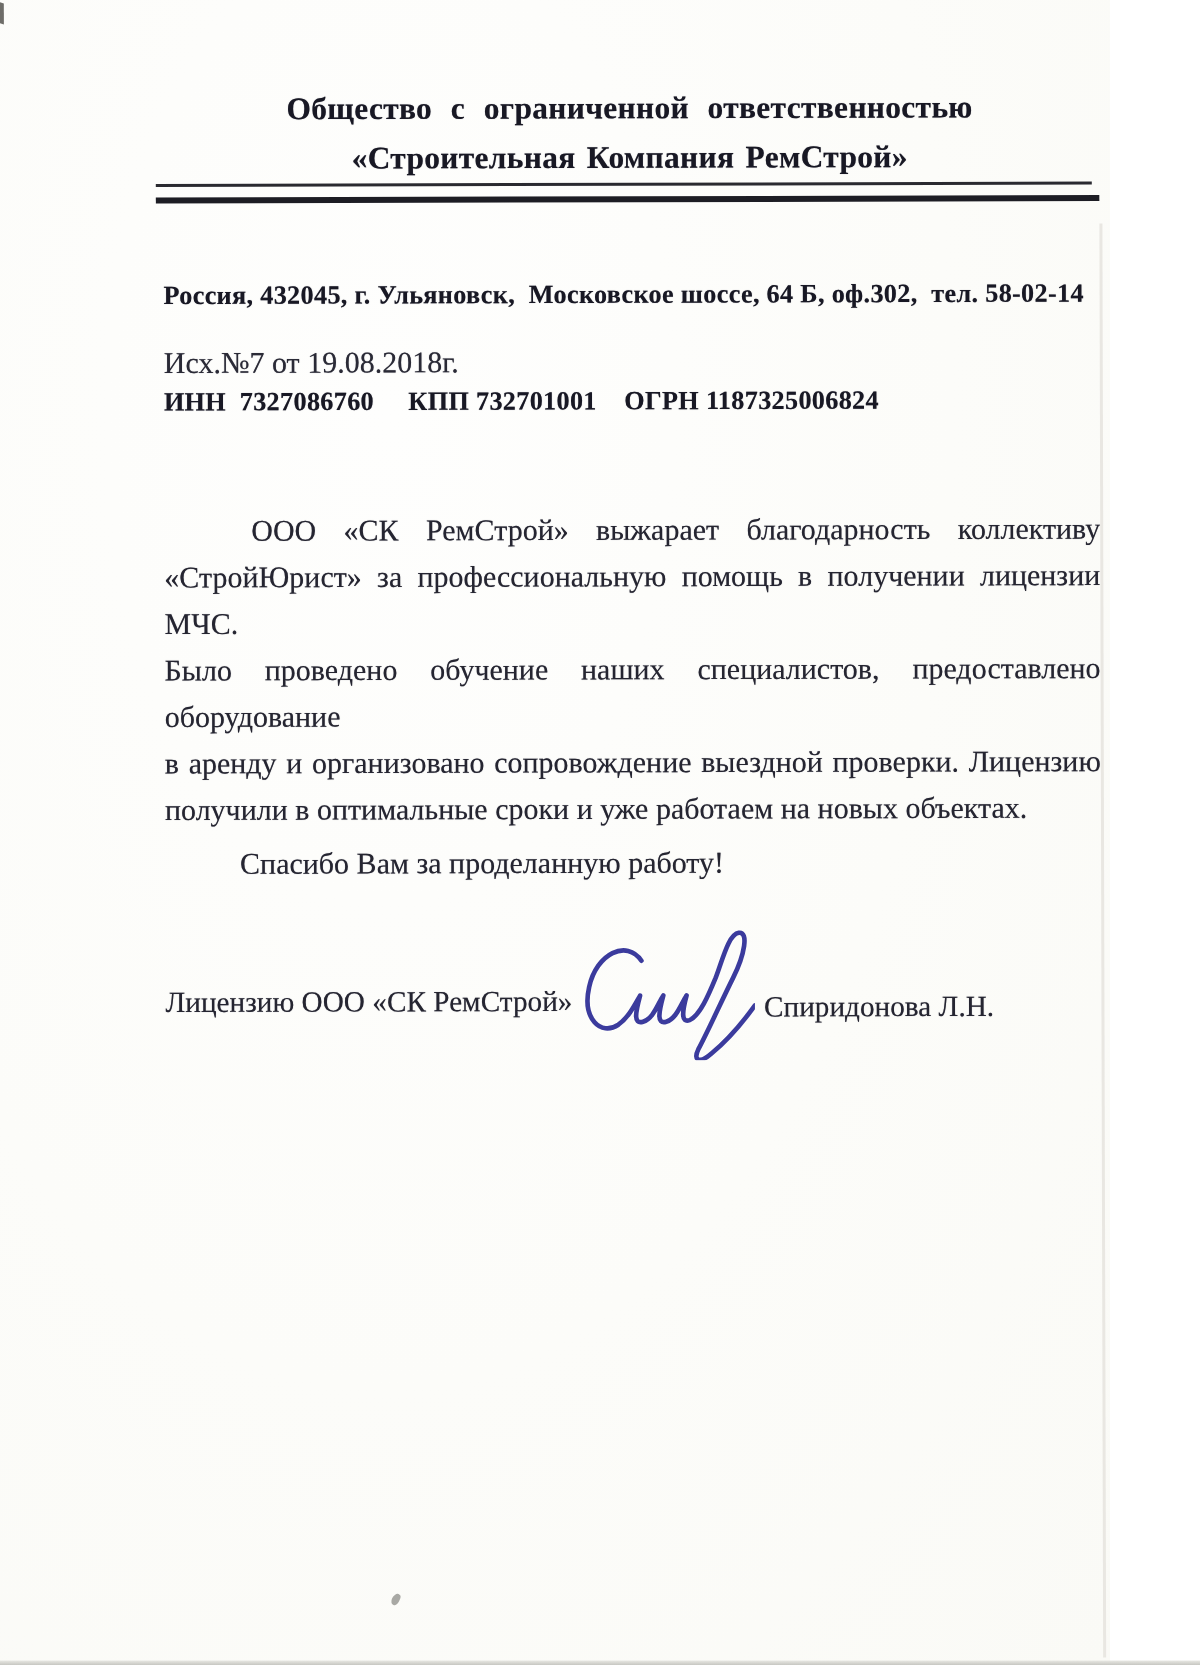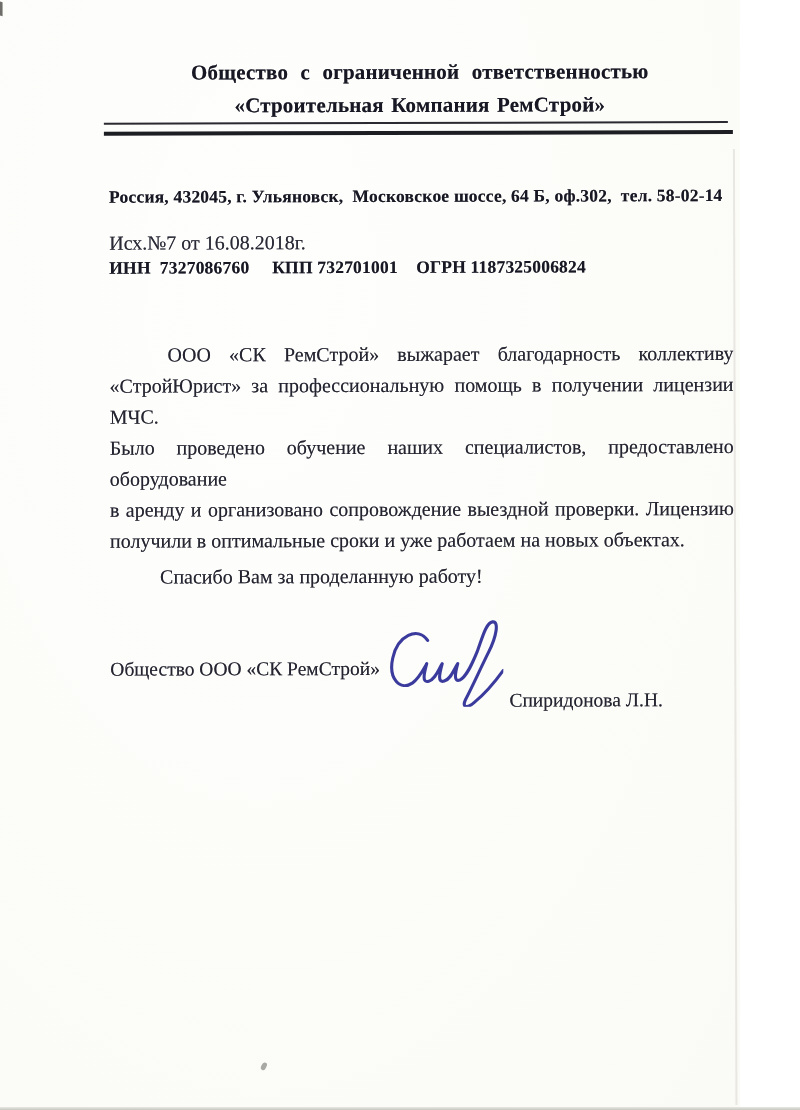--- a/index.html
+++ b/index.html
@@ -110,21 +110,20 @@
     top: 612px;
     width: 126px;
     height: 95px;
   }
   .sig-name {
     position: absolute;
     left: 509px;
     top: 662px;
     font-size: 19.5px;
     color: #252531;
-    margin-top: 28px;
   }
   
   .corner-mark {
     position: absolute;
     left: 0; top: 0;
     width: 4px; height: 14px;
     background: #55534f;
     transform: skewY(18deg);
     transform-origin: top left;
     opacity: 0.85;
@@ -163,32 +162,32 @@
     </div>
 
     <div class="rule-thin"></div>
     <div class="rule-thick"></div>
 
     <div class="address-block txt">
       <div>Россия, 432045, г. Ульяновск,  Московское шоссе, 64 Б, оф.302,  тел. 58-02-14</div>
       <div>ИНН  7327086760     КПП 732701001    ОГРН 1187325006824</div>
     </div>
 
-    <div class="ref-line txt">Исх.№7 от 16.08.2018г.</div>
+    <div class="ref-line txt">Исх.№7 от 19.08.2018г.</div>
 
     <div class="body-block txt">
       <div class="line-justify line-indent">ООО «СК РемСтрой» выжарает благодарность коллективу</div>
       <div class="line-justify">«СтройЮрист» за профессиональную помощь в получении лицензии МЧС.</div>
       <div class="line-justify">Было проведено обучение наших специалистов, предоставлено оборудование</div>
       <div class="line-justify">в аренду и организовано сопровождение выездной проверки. Лицензию</div>
       <div class="line-left">получили в оптимальные сроки и уже работаем на новых объектах.</div>
       <div class="closing-line">Спасибо Вам за проделанную работу!</div>
     </div>
 
-    <div class="sig-title txt">Общество ООО «СК РемСтрой»</div>
+    <div class="sig-title txt">Лицензию ООО «СК РемСтрой»</div>
 
     <svg class="sig-scrawl" viewBox="0 0 130 95" xmlns="http://www.w3.org/2000/svg">
       <path fill="none" stroke="#3b3b9d" stroke-width="3.2" stroke-linecap="round" stroke-linejoin="round" d="M 52 28
                C 42 13, 21 23, 16 46
                C 11 68, 24 80, 36 72
                C 43 67, 47 59, 51 52
                C 48 63, 46 72, 53 70
                C 60 68, 63 58, 67 52
                C 64 63, 62 72, 69 70
                C 76 68, 79 58, 83 52

